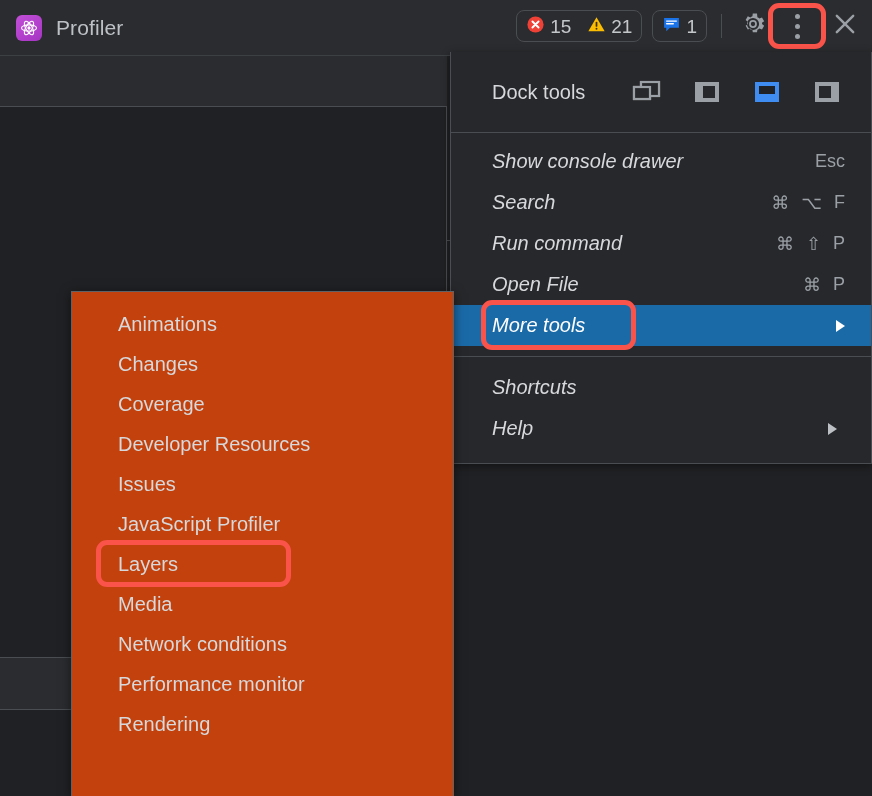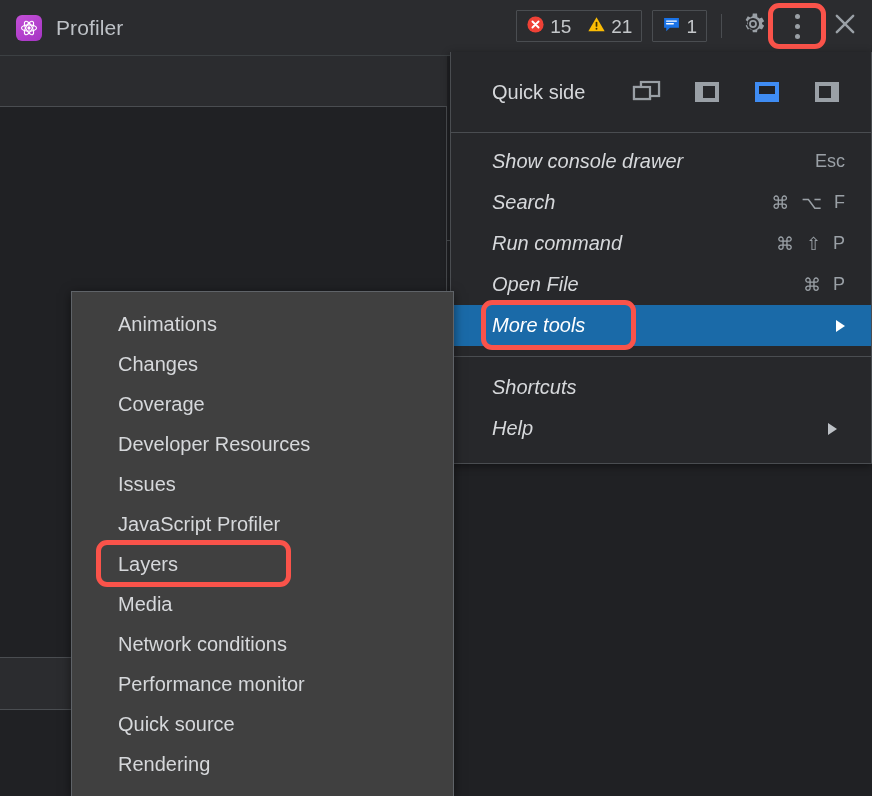--- a/index.html
+++ b/index.html
@@ -57,21 +57,21 @@
     display: flex;
     align-items: center;
     gap: 0;
     padding-right: 10px;
   }
   .counter-box {
     display: flex;
     align-items: center;
     height: 32px;
     border: 1px solid #4a4d51;
-    border-radius: 1px;
+    border-radius: 8px;
     padding: 0 9px;
     gap: 7px;
     box-sizing: border-box;
     background: #2b2c2f;
   }
   .counter-box + .counter-box { margin-left: 10px; }
   .cnt-grp {
     display: flex;
     align-items: center;
     gap: 5px;
@@ -259,21 +259,21 @@
     z-index: 5;
   }
   .menu-list.lower { padding: 10px 8px 14px 0; }
 
   
   .submenu {
     position: absolute;
     left: 71px; top: 291px;
     width: 383px;
     height: 505px;
-    background: #404040;
+    background: #c2410c;
     border: 1px solid #5f6368;
     border-bottom: none;
     box-sizing: border-box;
     padding-top: 12px;
     overflow: hidden;
     box-shadow: 0 2px 10px rgba(0,0,0,0.5);
   }
   .sub-item {
     height: 40px;
     display: flex;
@@ -388,21 +388,21 @@
           </svg>
         </span>
       </span>
 
     </div>
   </div>
 
   <div class="menu">
 
     <div class="dock-row">
-      <span class="dock-label">Quick side</span>
+      <span class="dock-label">Dock tools</span>
       <span class="dock-icons">
         <span class="dock-ic">
           <svg width="30" height="26" viewBox="0 0 30 26">
             <rect x="2" y="8" width="16" height="12" fill="none" stroke="#9aa0a6" stroke-width="2.2"></rect>
             <path d="M9 8 V3 H27 V17 H18" fill="none" stroke="#9aa0a6" stroke-width="2.2"></path>
             <rect x="9" y="3" width="18" height="14" fill="#27282b"></rect>
             <rect x="9" y="3" width="18" height="14" fill="none" stroke="#9aa0a6" stroke-width="2.2"></rect>
             <rect x="2" y="8" width="16" height="12" fill="#27282b"></rect>
             <rect x="2" y="8" width="16" height="12" fill="none" stroke="#9aa0a6" stroke-width="2.2"></rect>
           </svg>
@@ -513,20 +513,17 @@
     <div class="sub-item">
       <span class="sub-label">Media</span>
     </div>
     <div class="sub-item">
       <span class="sub-label">Network conditions</span>
     </div>
     <div class="sub-item">
       <span class="sub-label">Performance monitor</span>
     </div>
     <div class="sub-item">
-      <span class="sub-label">Quick source</span>
-    </div>
-    <div class="sub-item">
       <span class="sub-label">Rendering</span>
     </div>
   </div>
 
 </div>
 
 </body></html>

